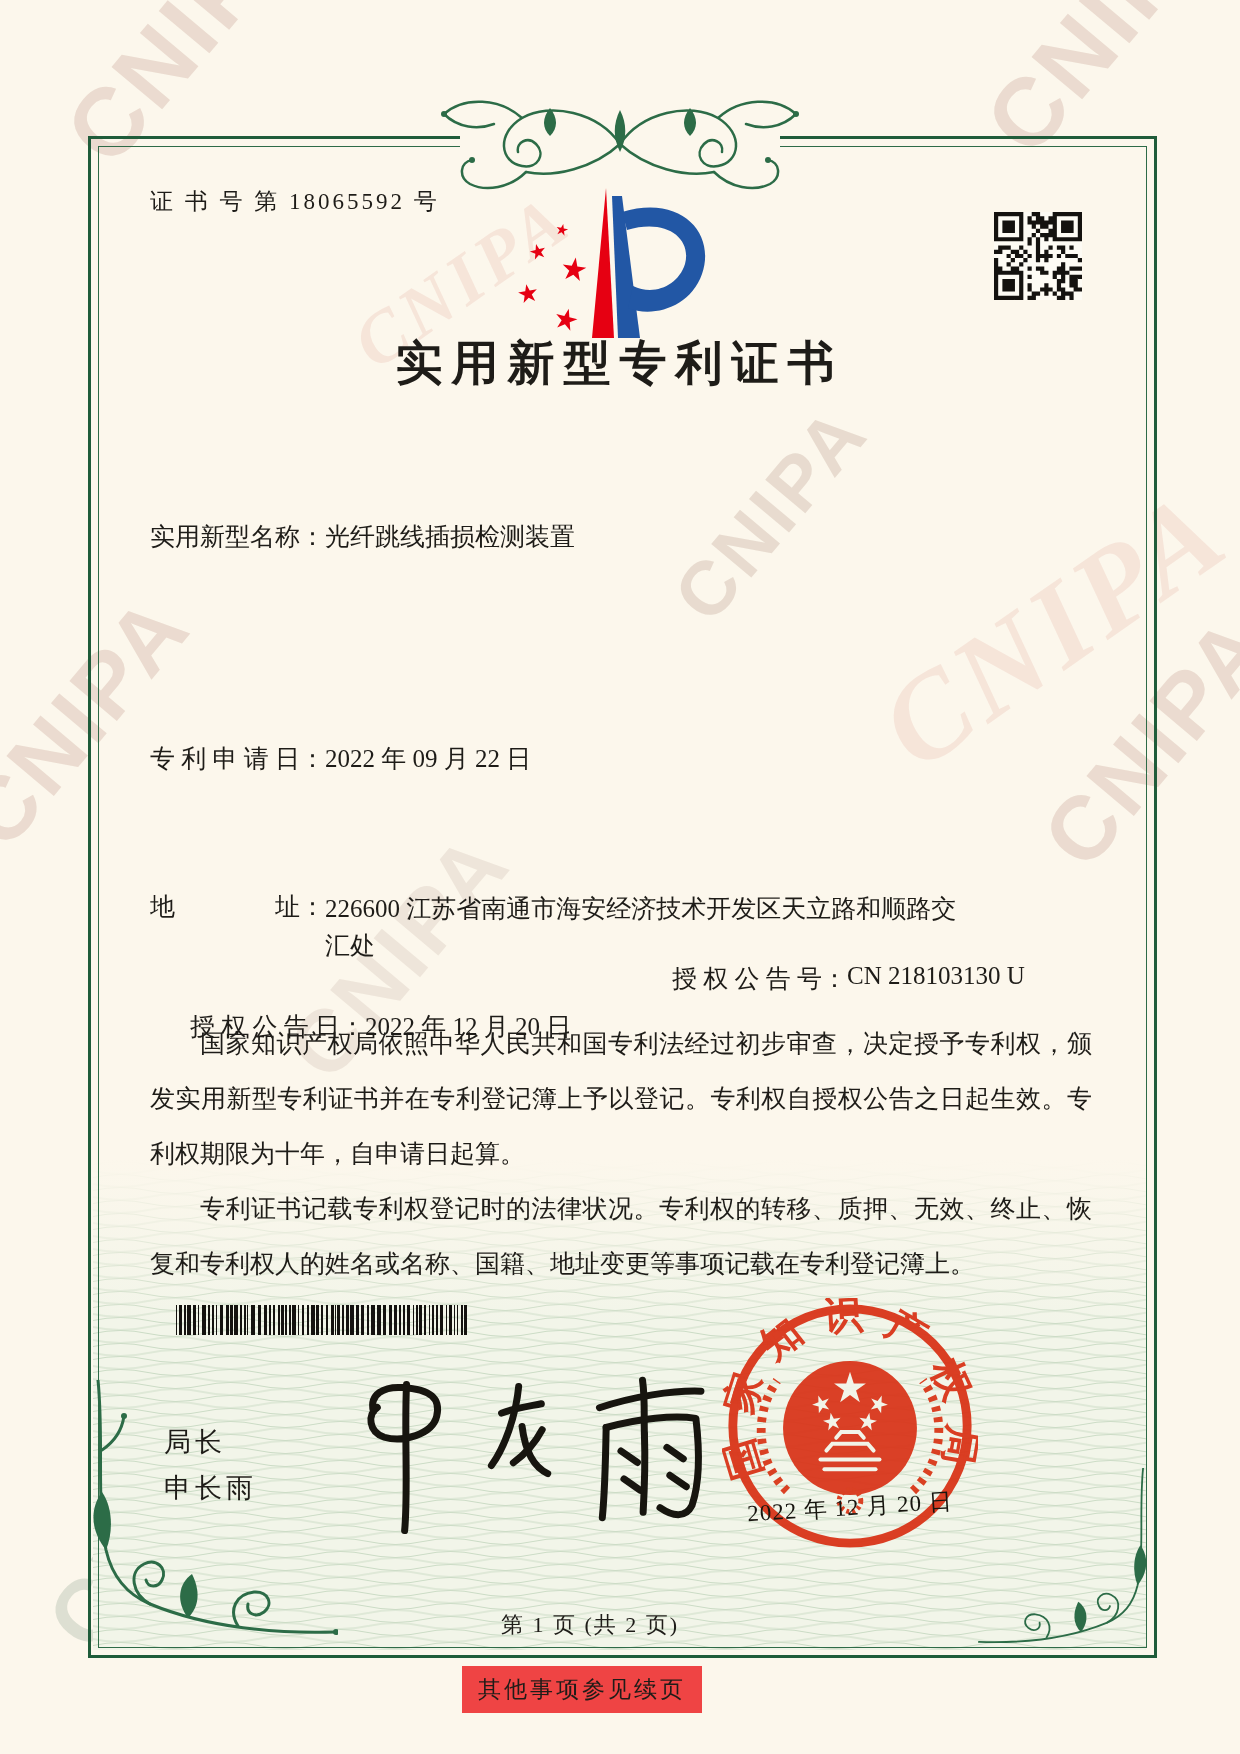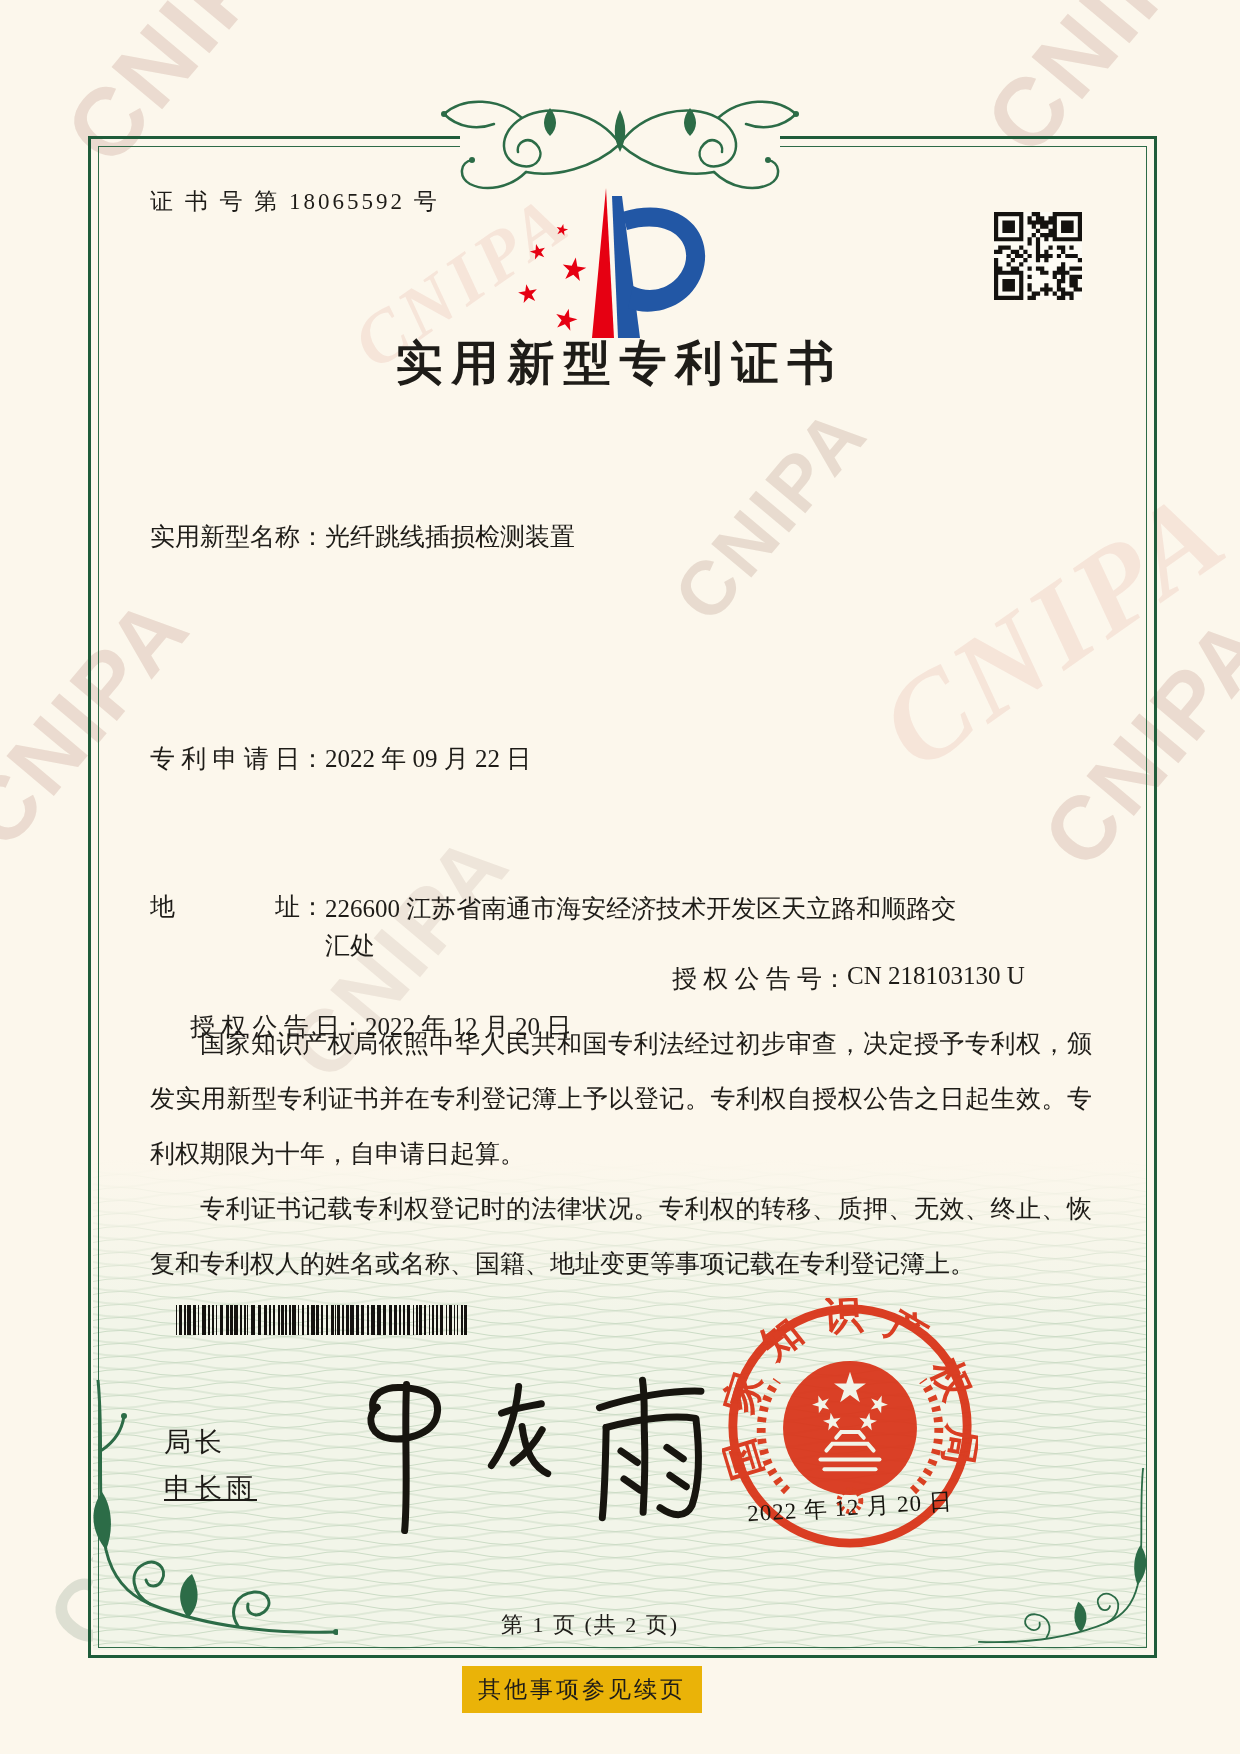--- a/index.html
+++ b/index.html
@@ -36,28 +36,28 @@
   .row-address .fval{display:inline-block;width:645px;line-height:37px;}
   
   .body-text{position:absolute;left:150px;top:1016px;width:942px;font-size:25px;line-height:55px;
              text-align:justify;}
   .body-text p{margin:0;text-indent:2em;}
   
   .barcode{position:absolute;left:176px;top:1305px;}
   .director-title{position:absolute;left:164px;top:1424px;font-size:27px;letter-spacing:4px;
                   font-family:Liberation Serif, serif;}
   .director-name{position:absolute;left:164px;top:1470px;font-size:27px;letter-spacing:4px;
-                 font-family:"Liberation Sans","DejaVu Sans",sans-serif;text-decoration:underline;}
+                 font-family:"Liberation Sans","DejaVu Sans",sans-serif;}
   .signature{position:absolute;left:345px;top:1368px;}
   .seal{position:absolute;left:722px;top:1298px;opacity:.94;}
   .seal-date{position:absolute;left:724px;top:1492px;width:252px;text-align:center;font-size:23px;
              letter-spacing:1px;color:#17150f;transform:rotate(-3.5deg);}
   .page-no{position:absolute;left:450px;top:1610px;width:280px;text-align:center;font-size:22px;
            letter-spacing:2px;}
-  .cont-note{position:absolute;left:462px;top:1666px;background:#eab308;padding:8px 16px;
+  .cont-note{position:absolute;left:462px;top:1666px;background:#ef4444;padding:8px 16px;
              font-size:23px;letter-spacing:3px;}
   .ornament{position:absolute;}
 </style>
 </head>
 <body>
 
 <div class="page">
 
   <span class="wm" style="left:30px;top:-25px;font-size:96px;">CNIPA</span>
   <span class="wm" style="left:950px;top:-35px;font-size:96px;">CNIPA</span>

